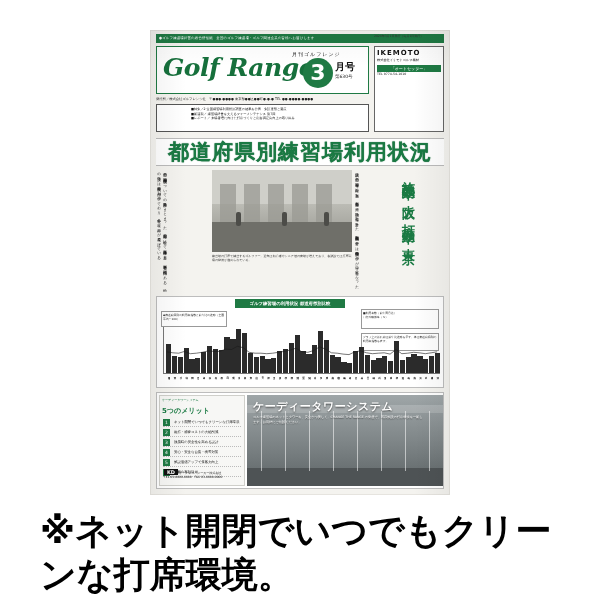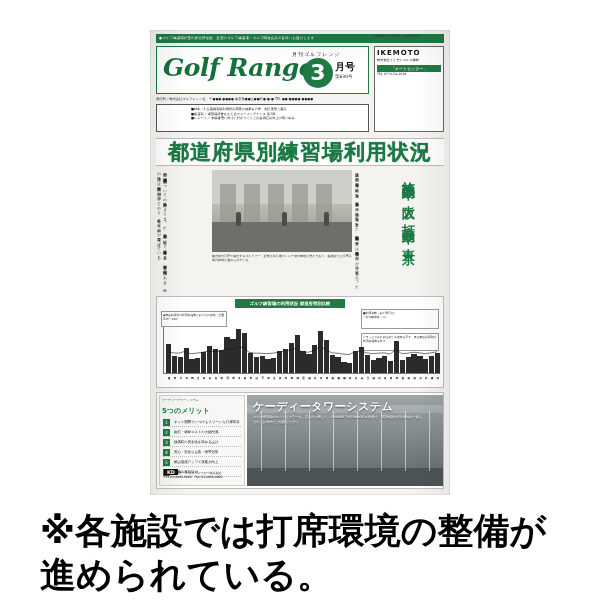--- a/index.html
+++ b/index.html
@@ -437,16 +437,16 @@
         <div class="net" style="left:158px"></div>
         <div class="net" style="left:182px"></div>
       </div>
       <div class="ad-title">ケーディータワーシステム</div>
       <div class="ad-sub">ゴルフ練習場のネットとタワーを、安全かつ美しく。CHANGE THE RANGE の発想で、既存施設の打席環境を一新します。お気軽にご相談ください。</div>
     </div>
 
   </div>
 
   <div class="notice">
-    <p>※各施設では打席環境の整備が進められている。</p>
+    <p>※ネット開閉でいつでもクリーンな打席環境。</p>
   </div>
 
 </div>
 
 </body></html>

